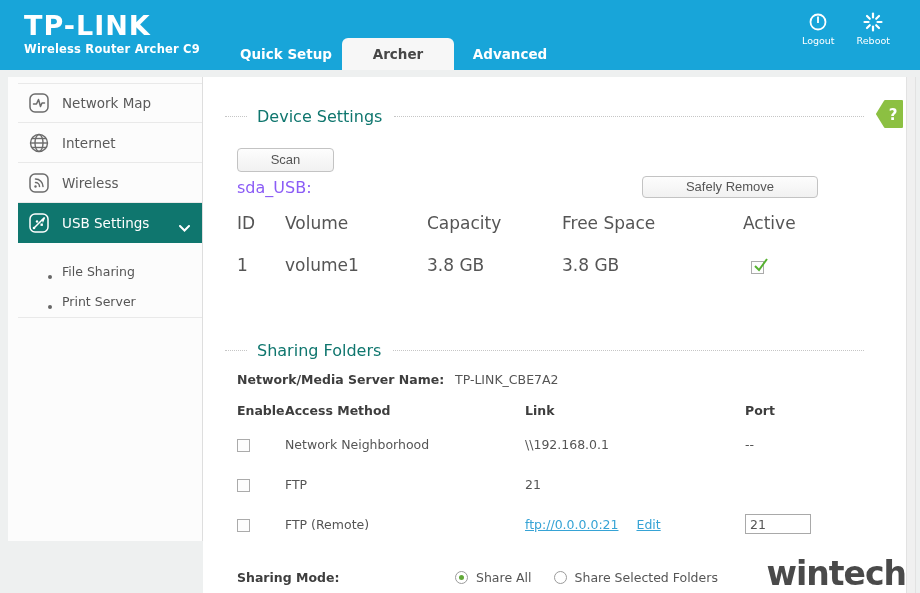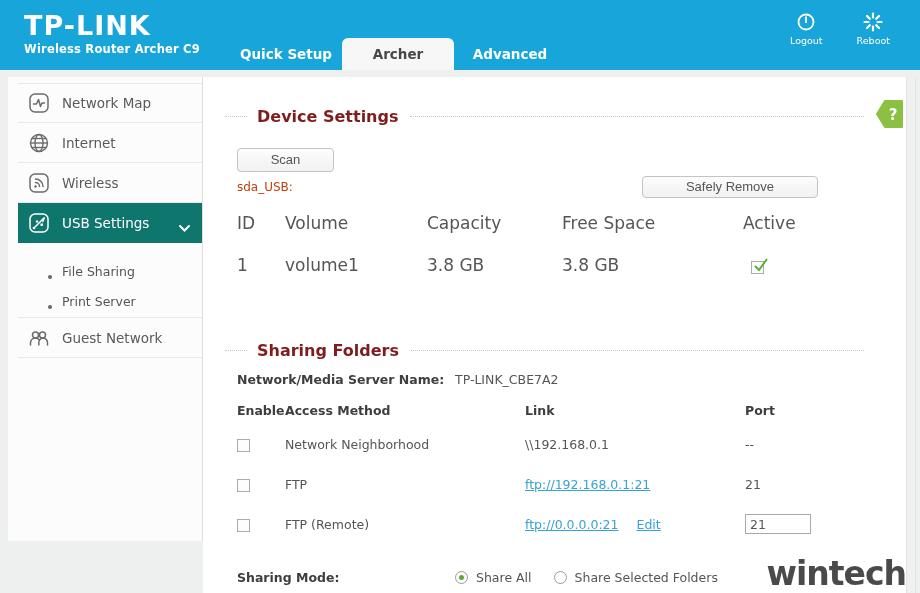--- a/index.html
+++ b/index.html
@@ -8,21 +8,21 @@
 
   
   .header { position:absolute; left:0; top:0; width:920px; height:70px; background:#18a5d9; }
   .logo { position:absolute; left:24px; top:12px; color:#fff; }
   .logo-title { font-size:27px; font-weight:bold; letter-spacing:1px; line-height:28px; }
   .logo-sub { font-size:11.5px; font-weight:bold; margin-top:2px; letter-spacing:.2px; }
   .tabs { position:absolute; left:230px; bottom:0; display:flex; align-items:flex-end; }
   .tab { width:112px; height:32px; line-height:32px; text-align:center; font-size:13.5px;
          font-weight:bold; color:#fff; cursor:pointer; }
   .tab.active { background:#f7f7f7; color:#474747; border-radius:6px 6px 0 0; }
-  .hdr-actions { position:absolute; right:30px; top:12px; display:flex; gap:34px; }
+  .hdr-actions { position:absolute; right:30px; top:12px; display:flex; gap:22px; }
   .hdr-action { display:flex; flex-direction:column; align-items:center; color:#fff; cursor:pointer; }
   .hdr-action svg { display:block; }
   .hdr-action .lbl { font-size:9.5px; margin-top:3px; }
 
   
   .page-body { position:absolute; left:0; top:70px; width:920px; height:523px; background:#eef0f0; }
   .sidebar { position:absolute; left:8px; top:7px; width:195px; height:464px; background:#fcfcfc;
              border-right:1px solid #dedede; }
   .side-list { padding-left:10px; padding-top:6px; }
   .side-item { display:flex; align-items:center; height:40px; border-bottom:1px solid #e9e9e9;
@@ -40,30 +40,30 @@
              padding:0 42px 0 22px; }
   .scroll-strip { position:absolute; right:4px; top:7px; width:10px; height:516px; background:#f0f0f0;
                   border-left:1px solid #e2e2e2; border-right:1px solid #e2e2e2; }
   .help-tag { position:absolute; right:14px; top:30px; cursor:pointer; }
 
   
   .section-head { display:flex; align-items:center; }
   .section-head .dash { border-top:1px dotted #c6c6c6; height:1px; }
   .section-head .dash.lead { width:22px; margin-right:10px; }
   .section-head .dash.trail { flex:1; margin-left:12px; }
-  .section-title { font-size:16px; font-weight:bold; color:#7f1d1d; }
+  .section-title { font-size:16px; font-weight:normal; color:#0f766e; }
 
   .sec1 .section-head { margin-top:30px; }
   .sec2 .section-head { margin-top:66px; }
 
   .btn { display:inline-block; border:1px solid #c3c3c3; border-radius:4px; text-align:center;
          font-size:13px; color:#555; background:linear-gradient(#fdfdfd,#f1f1f1); cursor:pointer; }
   .scan-btn { width:97px; height:24px; line-height:22px; margin:22px 0 0 12px; }
   .sda-row { display:flex; justify-content:space-between; align-items:center; margin:3px 46px 0 12px; height:24px; }
-  .sda-label { font-size:12px; color:#c2410c; }
+  .sda-label { font-size:16px; color:#8b5cf6; }
   .remove-btn { width:176px; height:22px; line-height:20px; }
 
   .dev-grid { display:grid; grid-template-columns:48px 142px 135px 178px auto; margin-left:12px;
               font-size:17px; color:#555; }
   .dev-grid.hdr { margin-top:14px; }
   .dev-grid.row { margin-top:22px; }
   .dev-grid .active-col { padding-left:3px; }
 
   .checkbox { display:inline-block; width:13px; height:13px; border:1px solid #ababab; background:#fdfdfd;
               position:relative; vertical-align:middle; cursor:pointer; }
@@ -195,31 +195,20 @@
         <div class="side-sub">
           <div class="side-sub-item">
             <span class="bullet"></span>
             <span>File Sharing</span>
           </div>
           <div class="side-sub-item">
             <span class="bullet"></span>
             <span>Print Server</span>
           </div>
         </div>
-        <div class="side-item">
-          <span class="ico">
-            <svg width="22" height="22" viewBox="0 0 22 22" fill="none" stroke="#6b6b6b" stroke-width="1.5">
-                <circle cx="7.5" cy="8" r="3"></circle>
-                <circle cx="14.5" cy="8" r="3"></circle>
-                <path d="M2.5 18 v-2.5 a5 5 0 0 1 5 -4.5 a5 5 0 0 1 3.5 1.6" stroke-linecap="round"></path>
-                <path d="M10.8 18 v-2.5 a5 5 0 0 1 4.7 -4.5 a5 5 0 0 1 4 4.5 V18" stroke-linecap="round"></path>
-              </svg>
-          </span>
-          <span>Guest Network</span>
-        </div>
       </div>
     </div>
 
     <div class="content">
 
       <div class="sec1">
         <div class="section-head">
           <span class="dash lead"></span>
           <span class="section-title">Device Settings</span>
           <span class="dash trail"></span>
@@ -269,21 +258,20 @@
         </div>
         <div class="share-grid row first">
           <span><span class="checkbox"></span></span>
           <span>Network Neighborhood</span>
           <span>\\192.168.0.1</span>
           <span>--</span>
         </div>
         <div class="share-grid row">
           <span><span class="checkbox"></span></span>
           <span>FTP</span>
-          <span><a class="cell-link">ftp://192.168.0.1:21</a></span>
           <span>21</span>
         </div>
         <div class="share-grid row">
           <span><span class="checkbox"></span></span>
           <span>FTP (Remote)</span>
           <span>
             <a class="cell-link">ftp://0.0.0.0:21</a>
             <a class="cell-link edit-link">Edit</a>
           </span>
           <span><input class="port-input" value="21" style=""></span>

